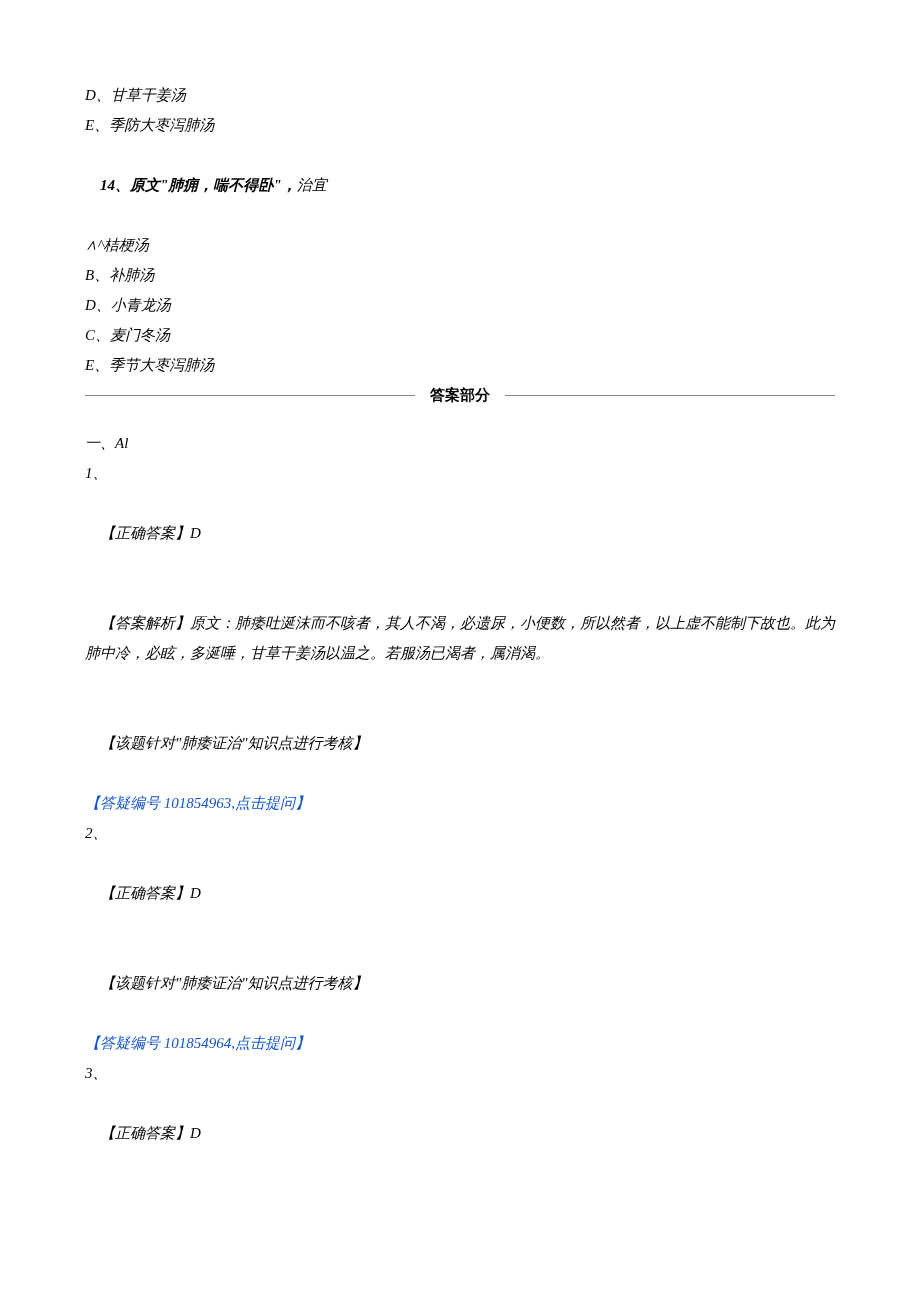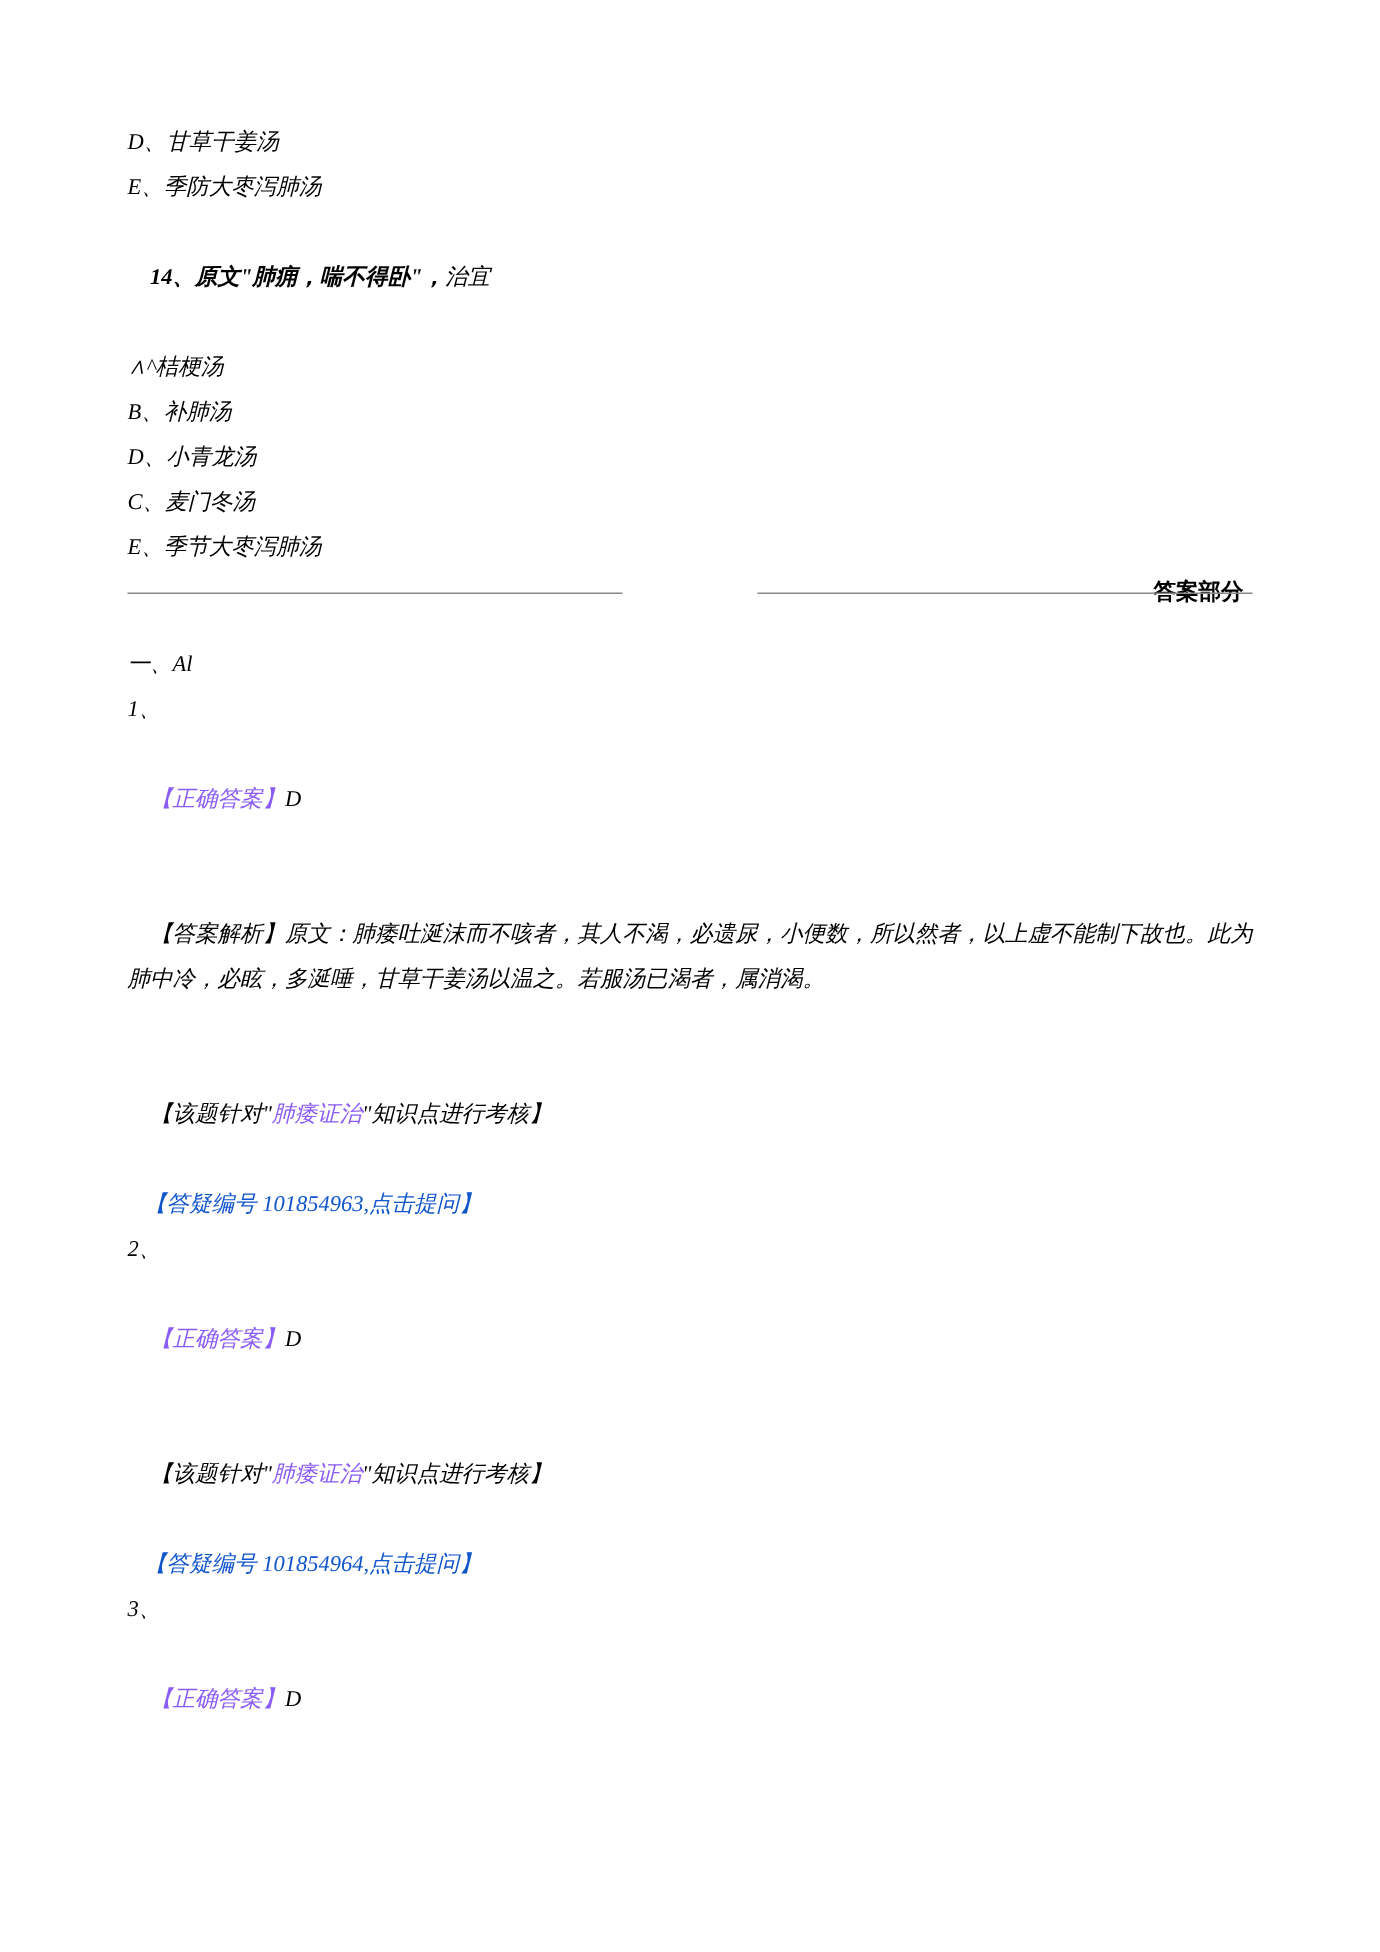--- a/index.html
+++ b/index.html
@@ -19,29 +19,28 @@
     position: relative;
   }
   .line {
     white-space: pre-wrap;
     font-style: italic;
   }
   .bold {
     font-weight: bold;
   }
   .green {
-    color: #8b5cf6;
+    color: #000000;
   }
   .blue {
     color: #1155cc;
-    margin-left: 11px;
   }
   .sep-row {
     position: relative;
-    text-align: right;
+    text-align: center;
     height: 30px;
     line-height: 30px;
   }
   .sep-row::before,
   .sep-row::after {
     content: "";
     position: absolute;
     top: 50%;
     width: 44%;
     border-top: 1px solid #888;

